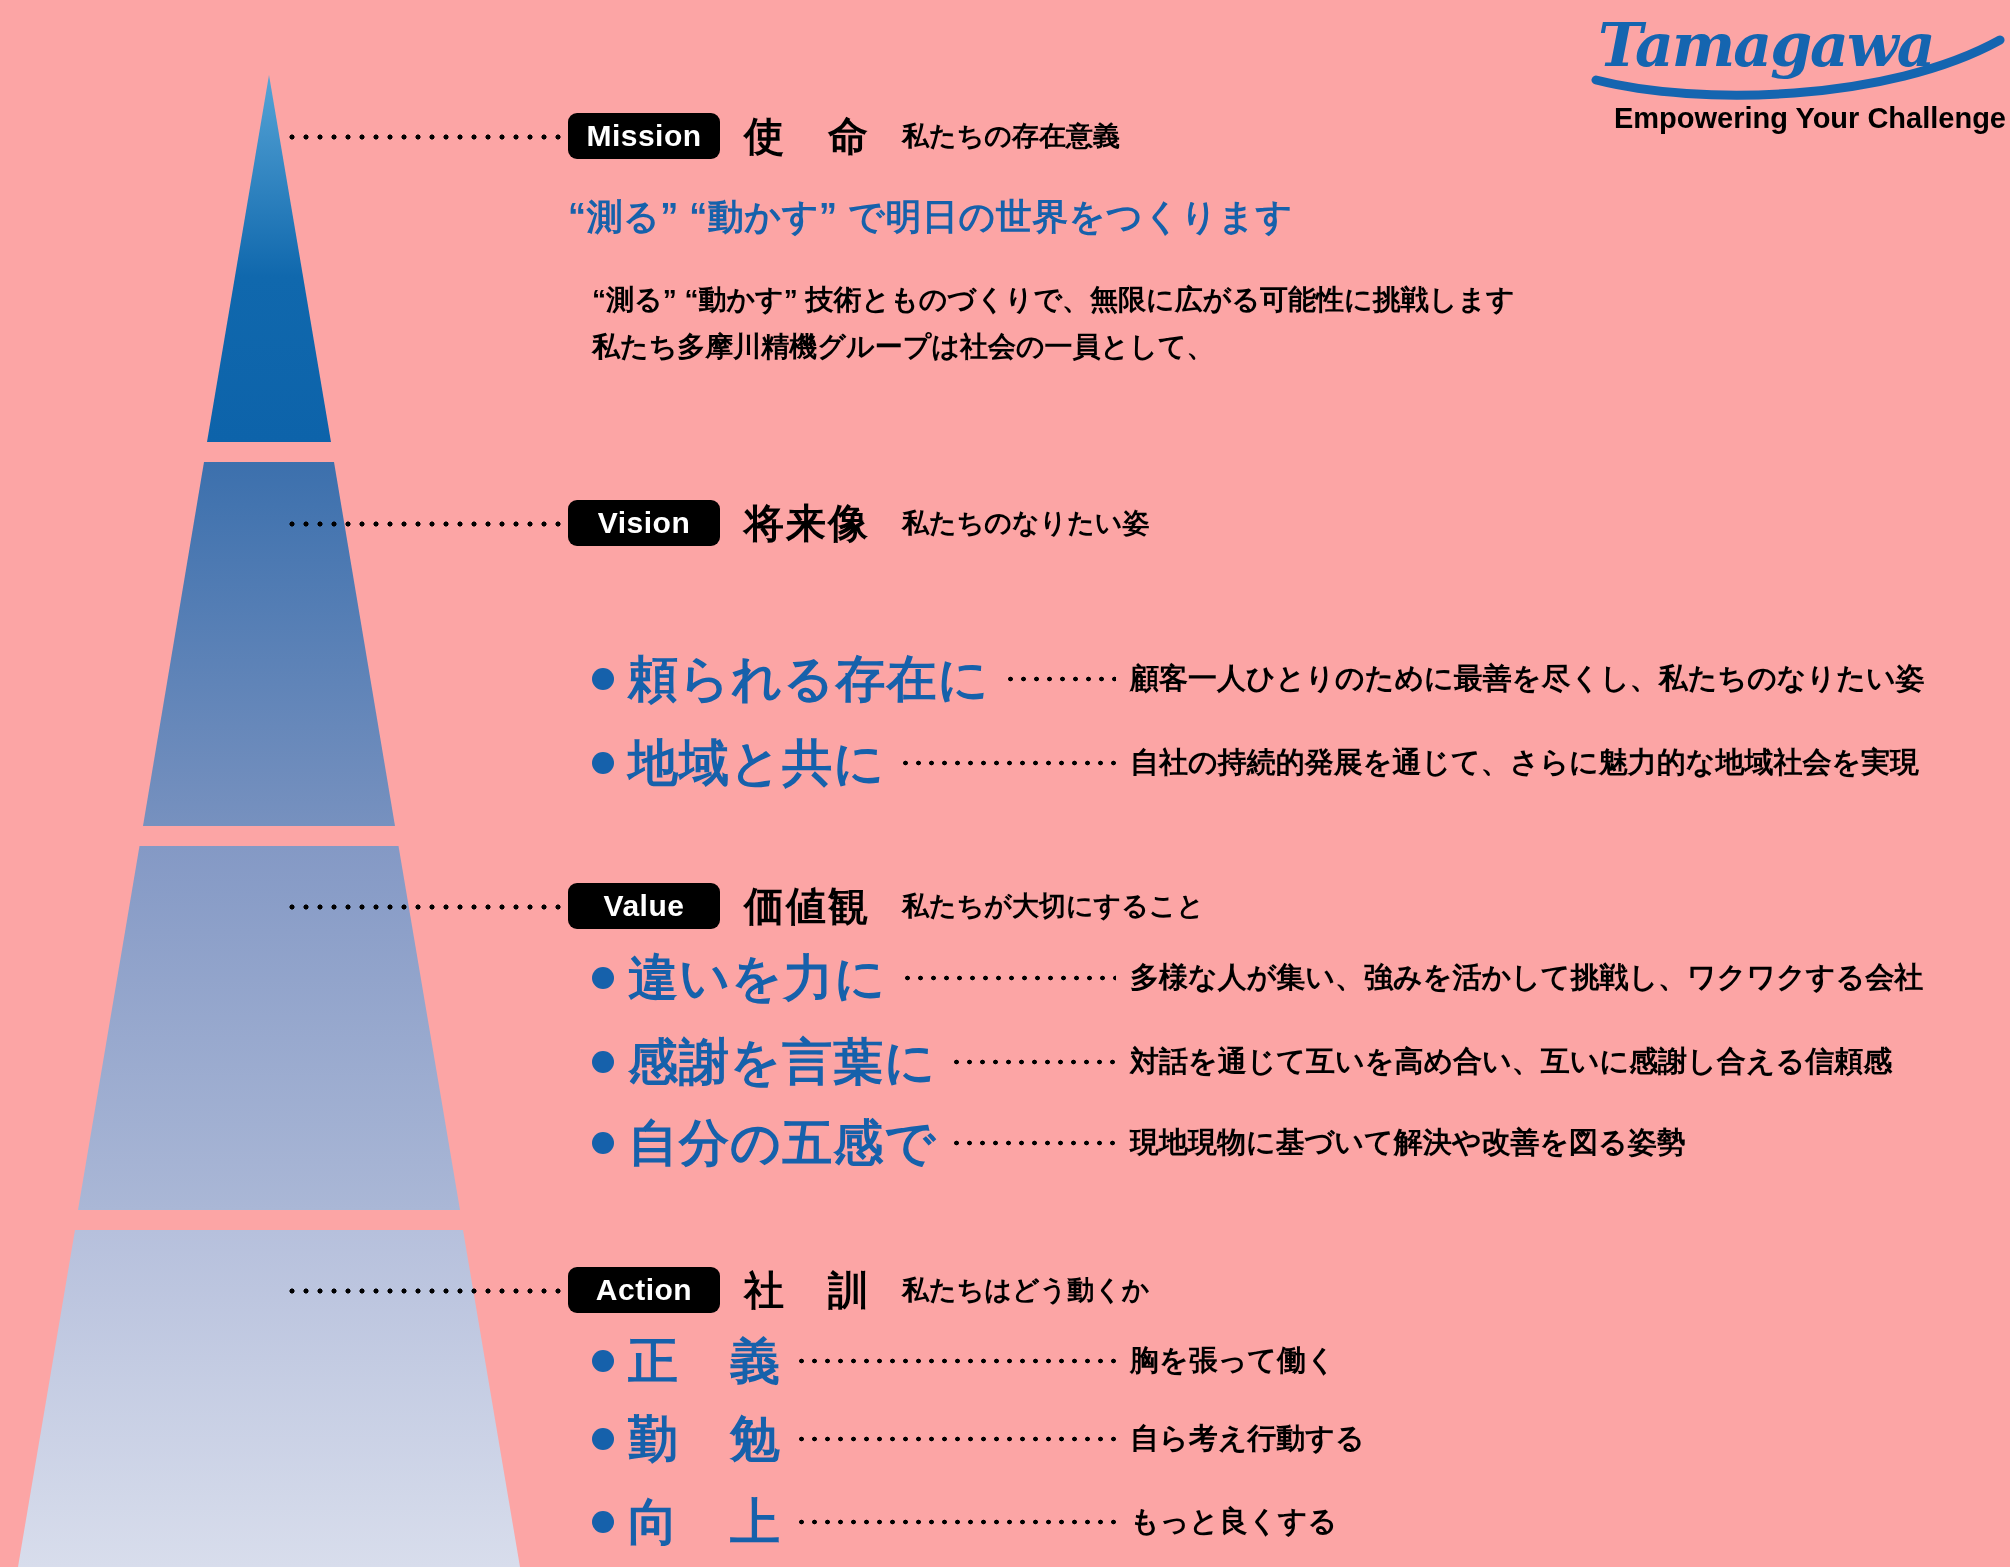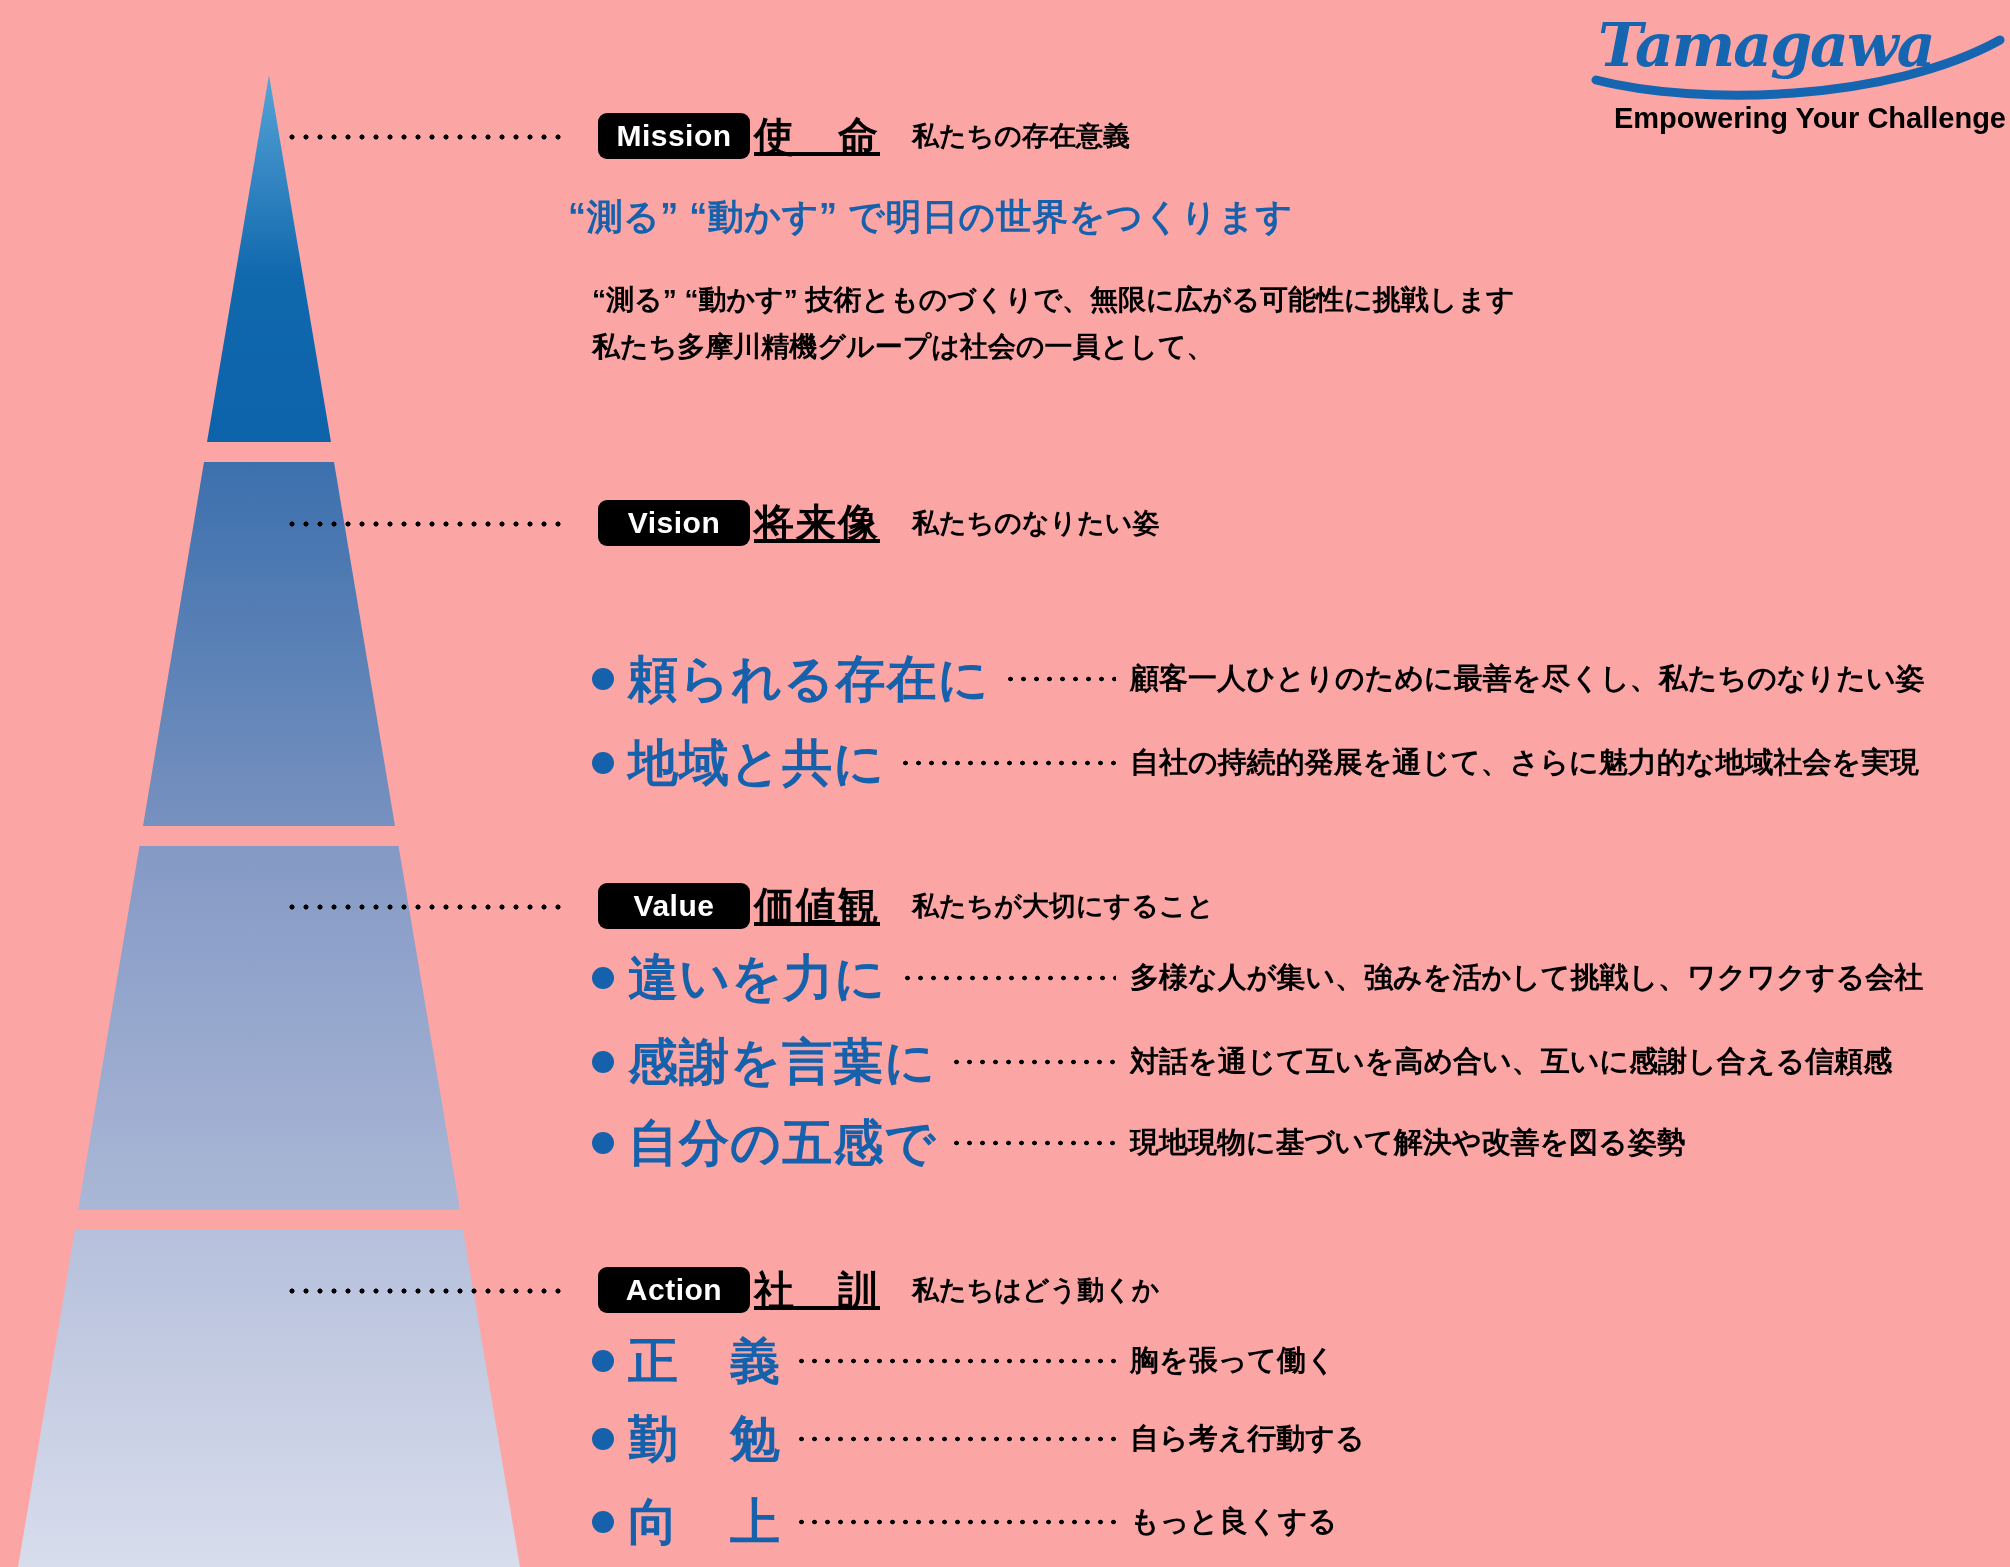--- a/index.html
+++ b/index.html
@@ -50,29 +50,27 @@
     justify-content:center;
     align-items:center;
     width:152px;
     height:46px;
     background:#000;
     color:#fff;
     border-radius:9px;
     font-size:30px;
     font-weight:bold;
     letter-spacing:0.5px;
-    margin-left:30px;
   }
   .sec-title{
     font-size:40px;
     font-weight:bold;
     color:var(--ink);
-    margin-left:4px;
+    margin-left:24px;
     letter-spacing:2px;
-    text-decoration:underline;
   }
   .sec-subtitle{
     font-size:27px;
     font-weight:bold;
     color:var(--ink);
     margin-left:32px;
   }
   
   .headline{
     position:absolute;

